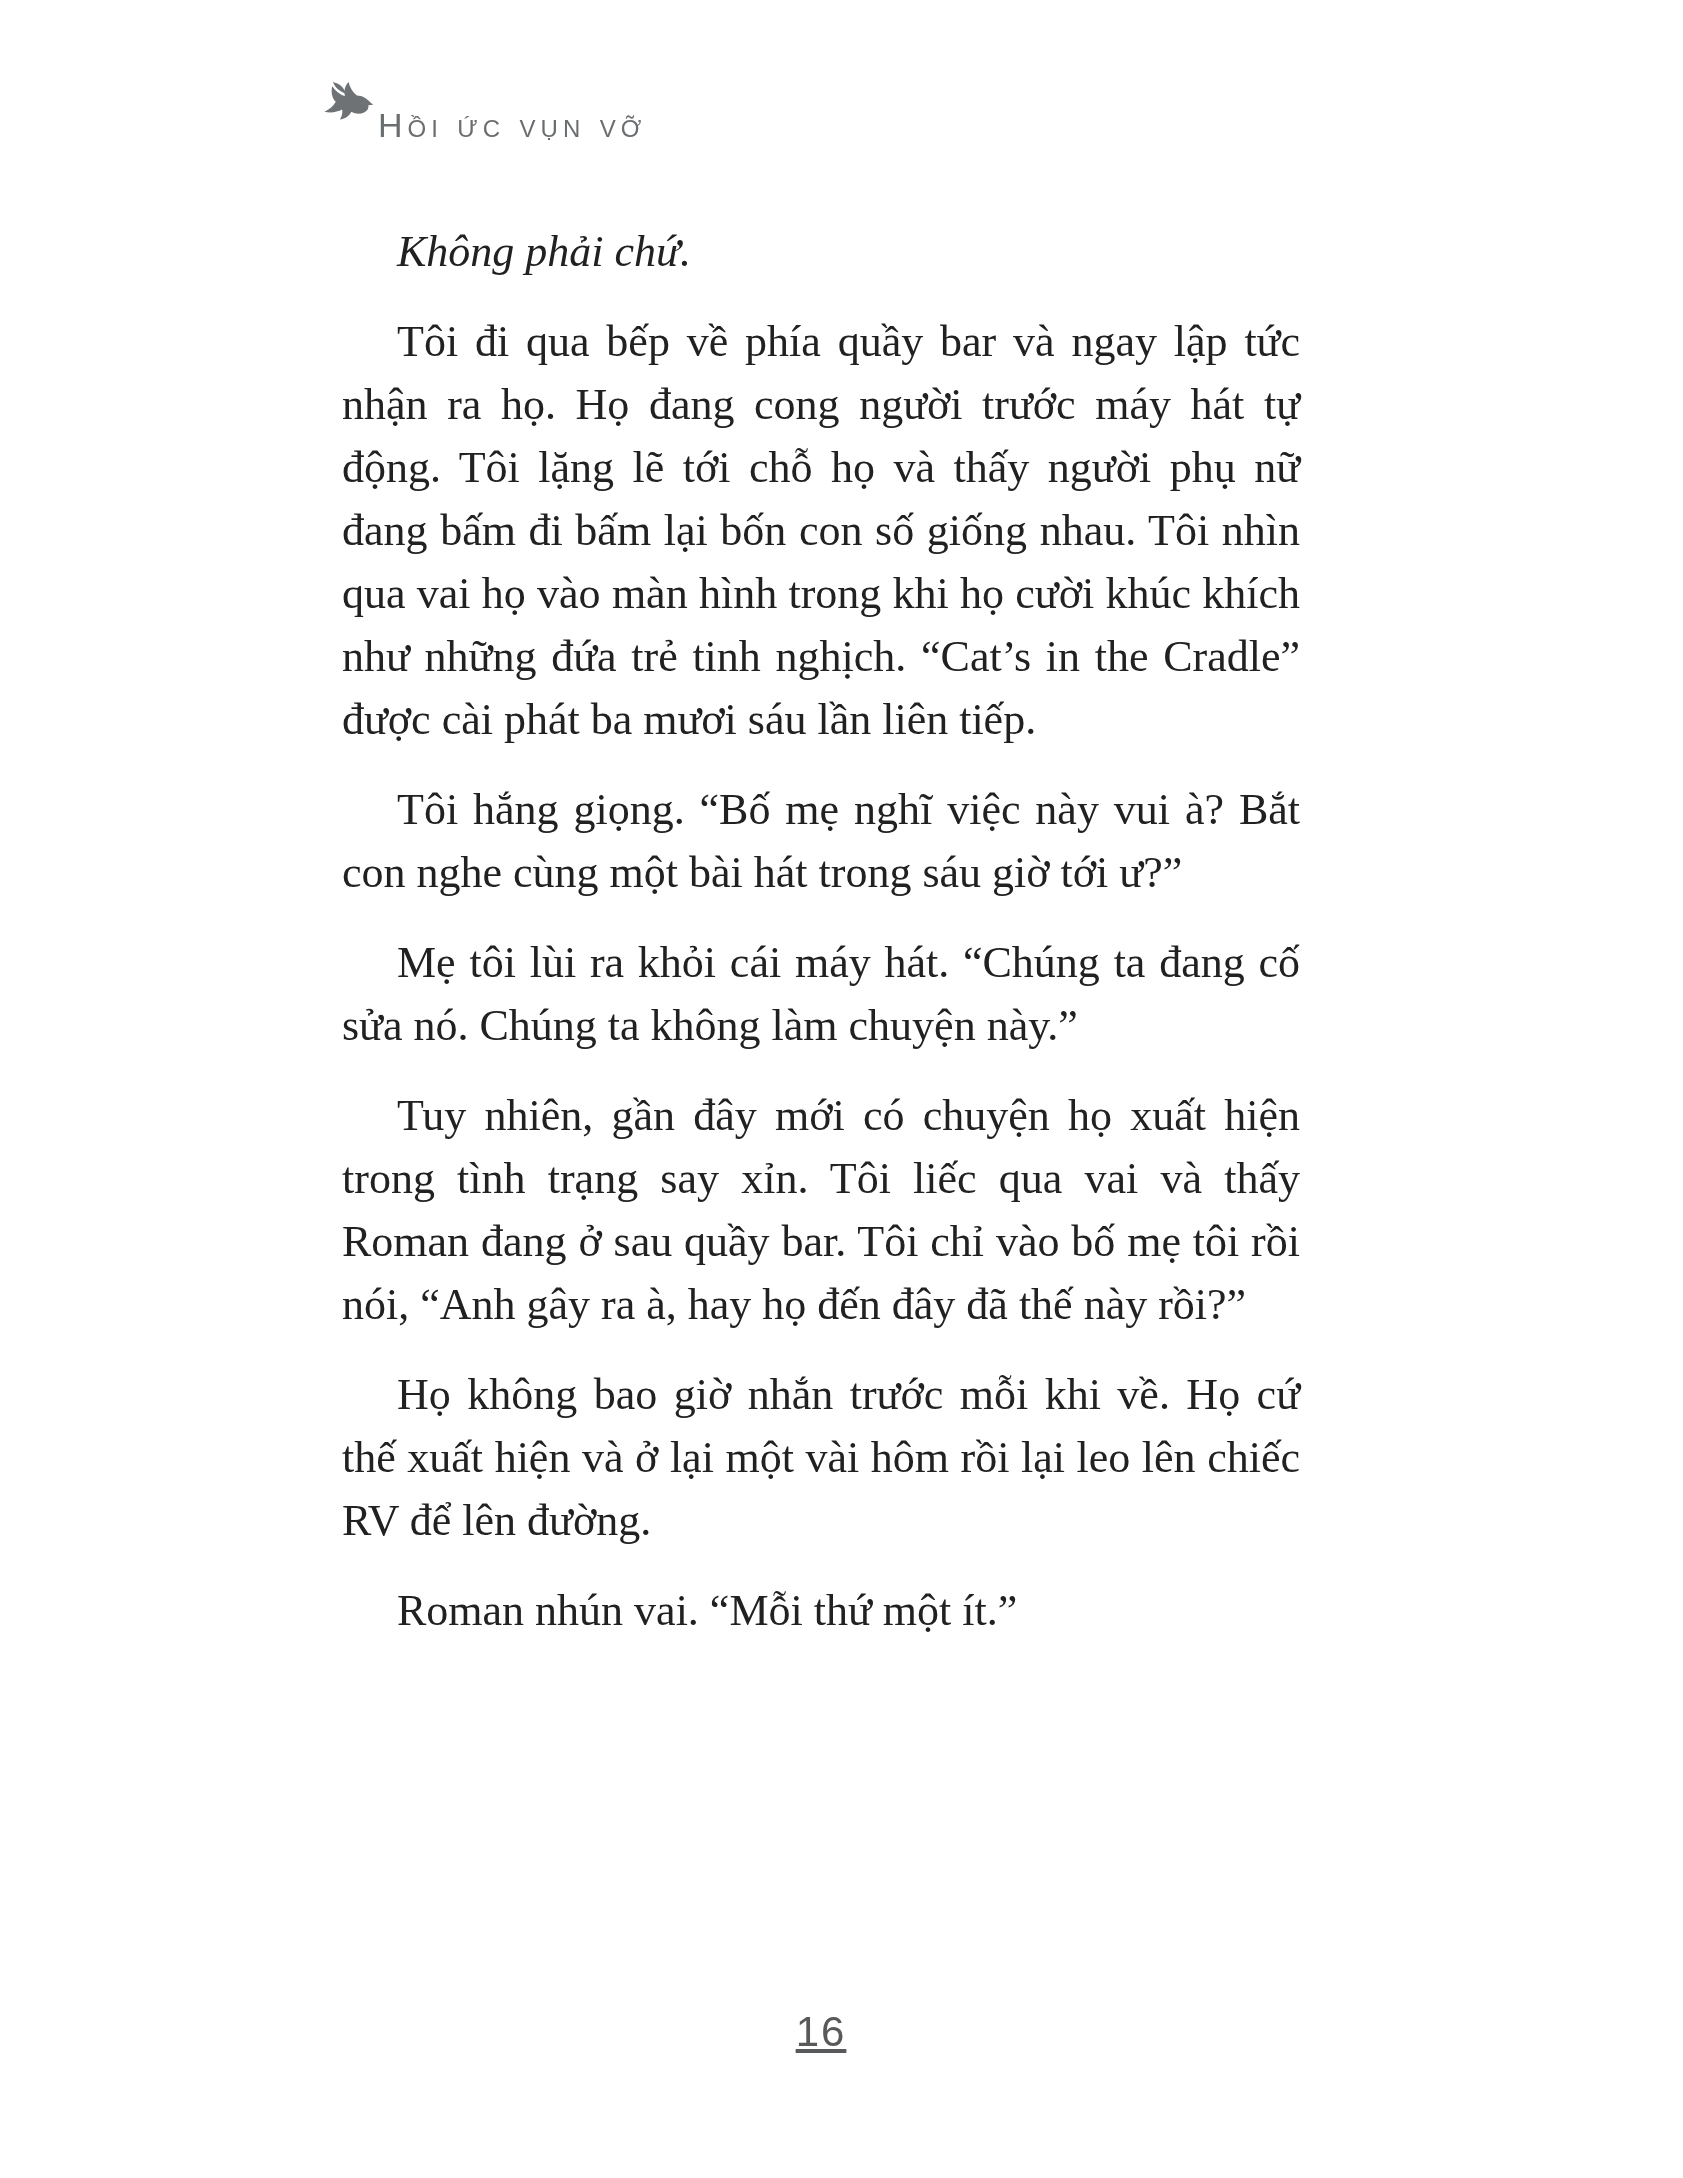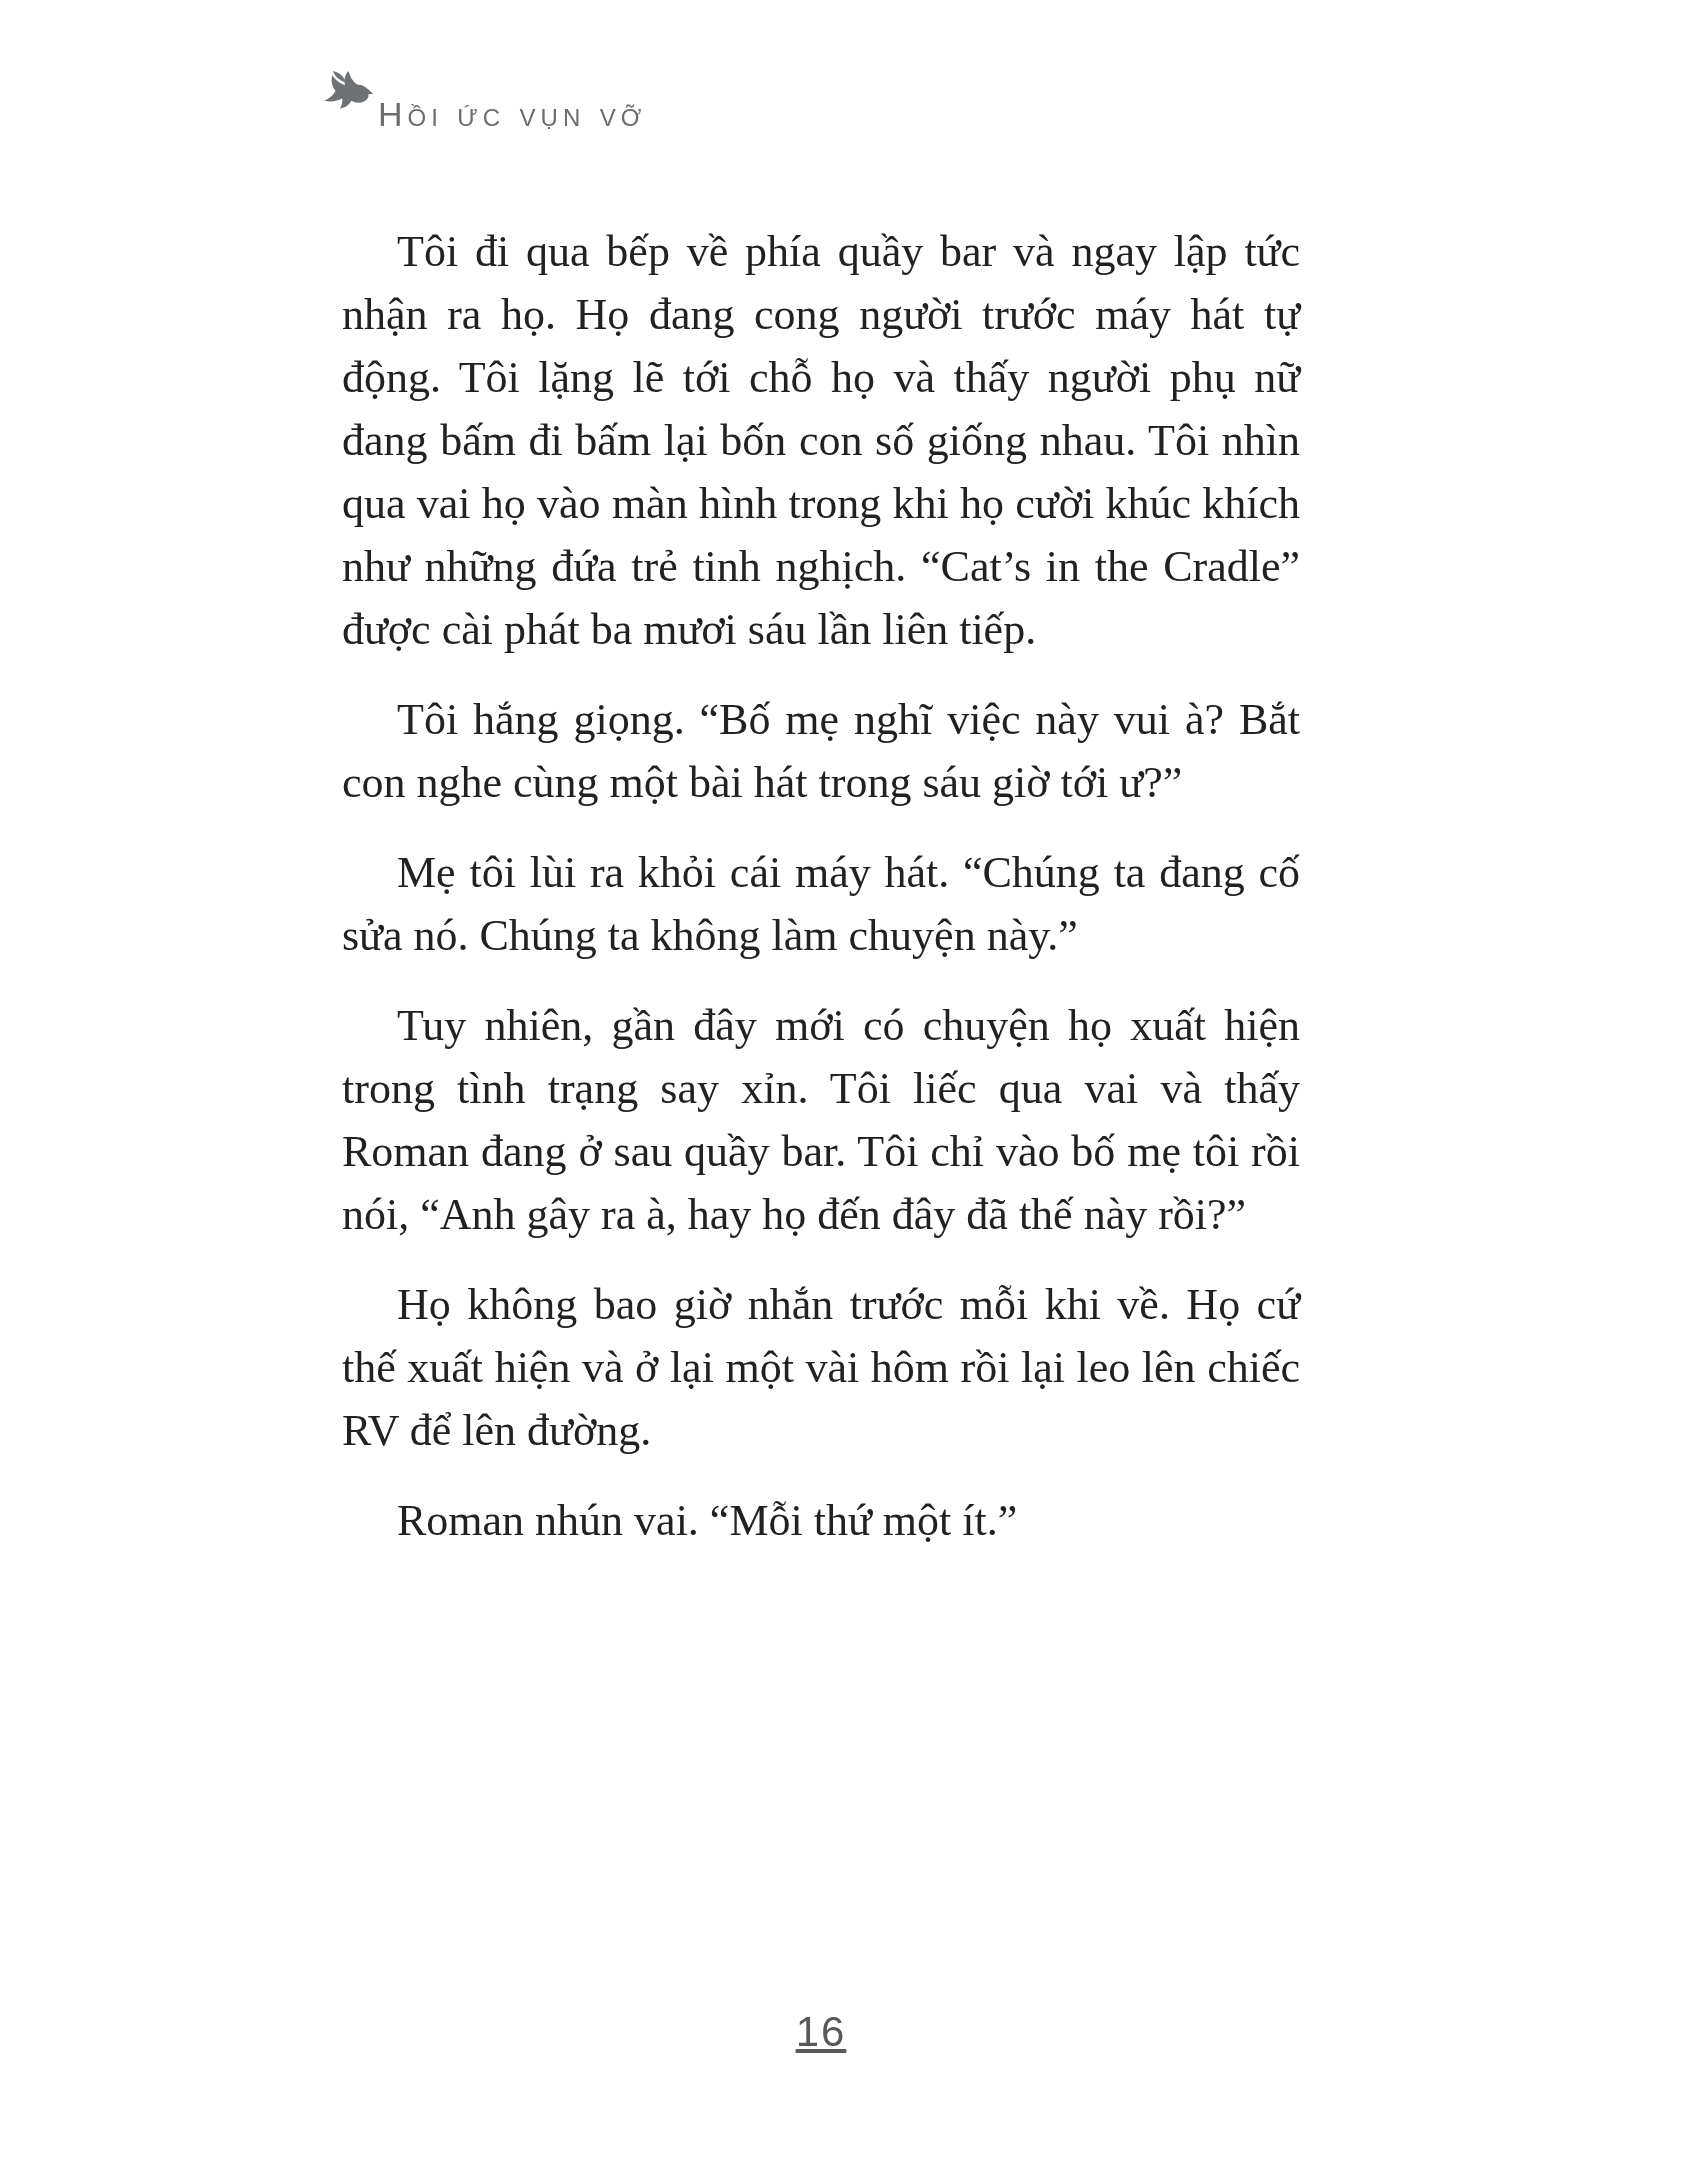--- a/index.html
+++ b/index.html
@@ -9,21 +9,21 @@
     width: 1683px;
     height: 2178px;
     margin: 0 auto;
     background: #ffffff;
     overflow: hidden;
   }
   
   .running-head {
     position: absolute;
     left: 323px;
-    top: 64px;
+    top: 75px;
     display: flex;
     align-items: flex-end;
   }
   .bird {
     width: 51px;
     height: 55px;
     margin-right: 4px;
     margin-bottom: 14px;
     flex: 0 0 auto;
   }
@@ -97,20 +97,21 @@
                    C37 52 31 56 24 57
                    C27 52 28 47 27 43
                    C20 47 10 48 2 46 Z"></path>
         </g>
       </svg>
     </span>
     <span class="head-title">Hồi ức vụn vỡ</span>
   </div>
 
   <div class="text-block">
+    <p><span class="it">Không phải chứ.</span></p>
     <p><span>Tôi đi qua bếp về phía quầy bar và ngay lập tức nhận ra họ. Họ đang cong người trước máy hát tự động. Tôi lặng lẽ tới chỗ họ và thấy người phụ nữ đang bấm đi bấm lại bốn con số giống nhau. Tôi nhìn qua vai họ vào màn hình trong khi họ cười khúc khích như những đứa trẻ tinh nghịch. “Cat’s in the Cradle” được cài phát ba mươi sáu lần liên tiếp.</span></p>
     <p><span>Tôi hắng giọng. “Bố mẹ nghĩ việc này vui à? Bắt con nghe cùng một bài hát trong sáu giờ tới ư?”</span></p>
     <p><span>Mẹ tôi lùi ra khỏi cái máy hát. “Chúng ta đang cố sửa nó. Chúng ta không làm chuyện này.”</span></p>
     <p><span>Tuy nhiên, gần đây mới có chuyện họ xuất hiện trong tình trạng say xỉn. Tôi liếc qua vai và thấy Roman đang ở sau quầy bar. Tôi chỉ vào bố mẹ tôi rồi nói, “Anh gây ra à, hay họ đến đây đã thế này rồi?”</span></p>
     <p><span>Họ không bao giờ nhắn trước mỗi khi về. Họ cứ thế xuất hiện và ở lại một vài hôm rồi lại leo lên chiếc RV để lên đường.</span></p>
     <p><span>Roman nhún vai. “Mỗi thứ một ít.”</span></p>
   </div>
 
   <div class="folio">16</div>
 

